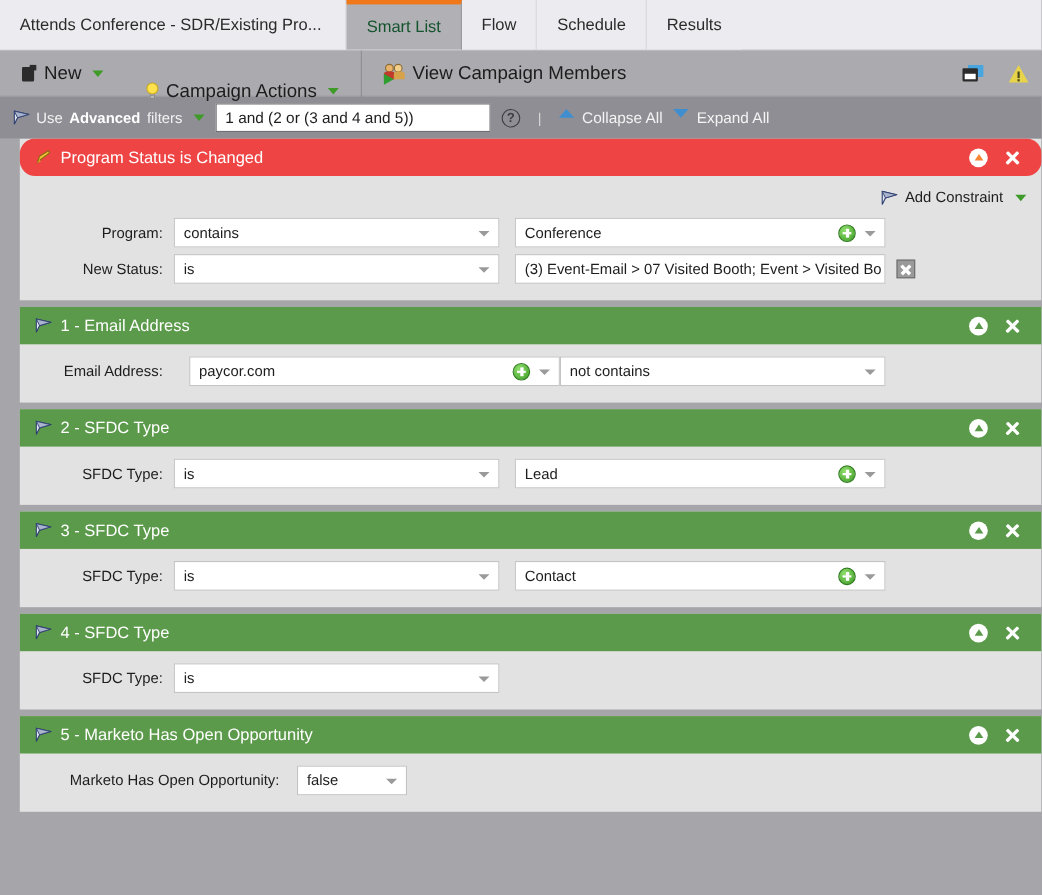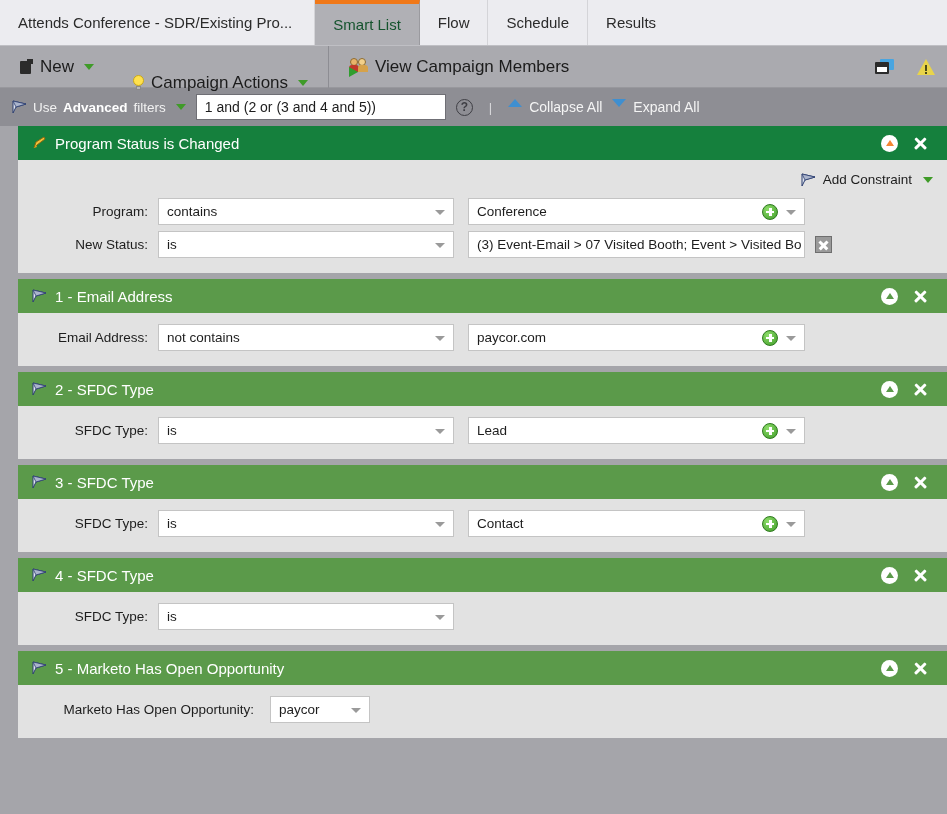--- a/index.html
+++ b/index.html
@@ -168,21 +168,21 @@
     padding-right:0;
     height: calc(814px - 46px - 42px - 38px);
     overflow:hidden;
   }
   .panel { background:#e2e2e2; margin-bottom:6px; }
   .panel-head {
     height:34px; display:flex; align-items:center;
     padding: 0 10px 0 14px;
     color:#ffffff; font-size:15px;
   }
-  .panel-head.orange { background:#15803d; }
+  .panel-head.orange { background:#ef4444;border-radius:14px; }
   .panel-head.green  { background:#5b9a4a; }
   .panel-head .htitle { margin-left:8px; flex:1; white-space:nowrap; overflow:hidden; }
   .head-actions { display:flex; align-items:center; gap:14px; padding-right:8px;}
   .btn-up {
     width:17px;height:17px;border-radius:50%;background:#ffffff;
     display:flex;align-items:center;justify-content:center;cursor:pointer;
   }
   .btn-up i {
     width:0;height:0;border-left:4px solid transparent;border-right:4px solid transparent;
     border-bottom:6px solid #f58634; display:block;
@@ -436,27 +436,27 @@
       <span class="head-actions">
         <span class="btn-up">
             <i></i>
           </span>
         <span class="btn-x"></span>
       </span>
     </div>
     <div class="panel-body">
       <div class="field-row">
         <div class="f-label">Email Address:</div>
-        <div class="sel sel-op">
-          <span>not contains</span>
-          <span class="arrow"></span>
-        </div>
         <div class="sel sel-val">
           <span>paycor.com</span>
           <span class="plus"></span>
+          <span class="arrow"></span>
+        </div>
+        <div class="sel sel-op">
+          <span>not contains</span>
           <span class="arrow"></span>
         </div>
       </div>
     </div>
   </div>
 
   <div class="panel">
     <div class="panel-head green">
       <span class="ico ico-funnel">
         <svg width="15" height="14" viewBox="0 0 15 14">
@@ -560,20 +560,20 @@
         <span class="btn-up">
             <i></i>
           </span>
         <span class="btn-x"></span>
       </span>
     </div>
     <div class="panel-body">
       <div class="field-row row-tight">
         <div class="f-label wide">Marketo Has Open Opportunity:</div>
         <div class="sel sel-small">
-          <span>paycor</span>
+          <span>false</span>
           <span class="arrow"></span>
         </div>
       </div>
     </div>
   </div>
 
 </div>
 
 </body></html>

